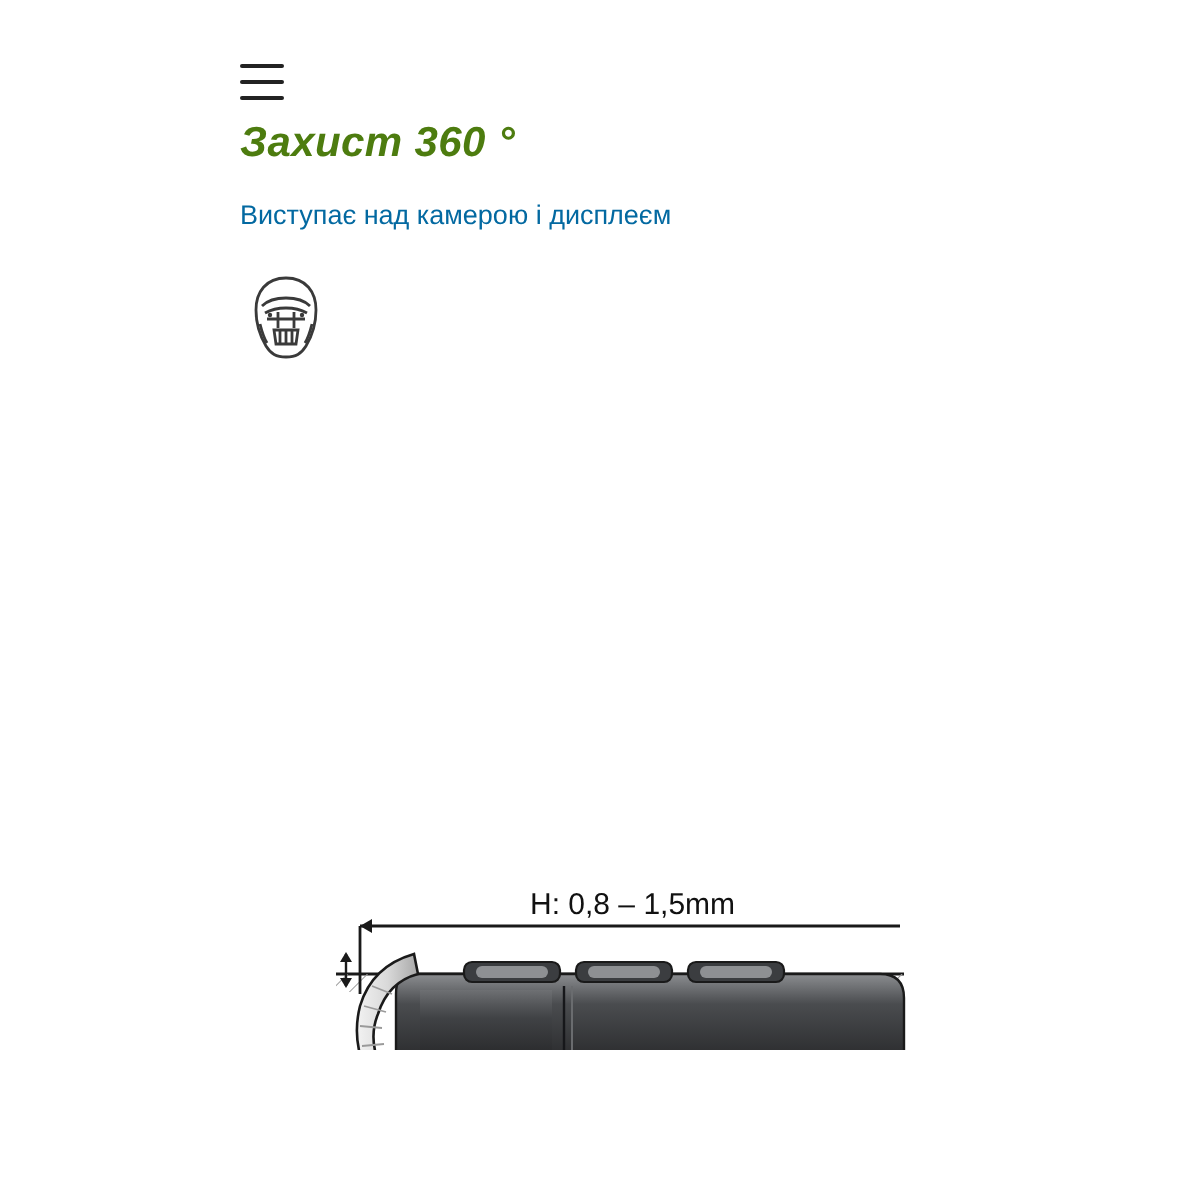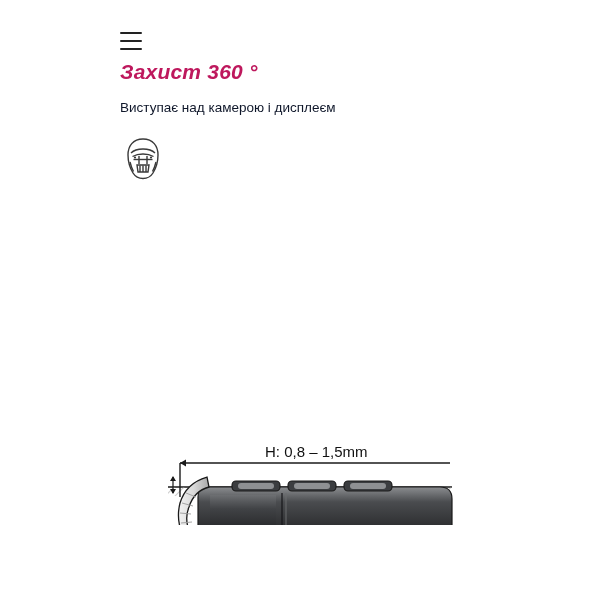--- a/index.html
+++ b/index.html
@@ -37,28 +37,28 @@
     border-radius: 1px;
   }
   .title {
     position: absolute;
     left: 120px;
     top: 60px;
     font-size: 21px;
     font-style: italic;
     font-weight: bold;
     letter-spacing: 0.2px;
-    color: #be185d;
+    color: #4d7c0f;
   }
   .subtitle {
     position: absolute;
     left: 120px;
     top: 100px;
     font-size: 13.5px;
-    color: #0f172a;
+    color: #0369a1;
   }
   .brand-logo {
     position: absolute;
     left: 120px;
     top: 136px;
     width: 46px;
     height: 46px;
   }
   .diagram {
     position: absolute;

